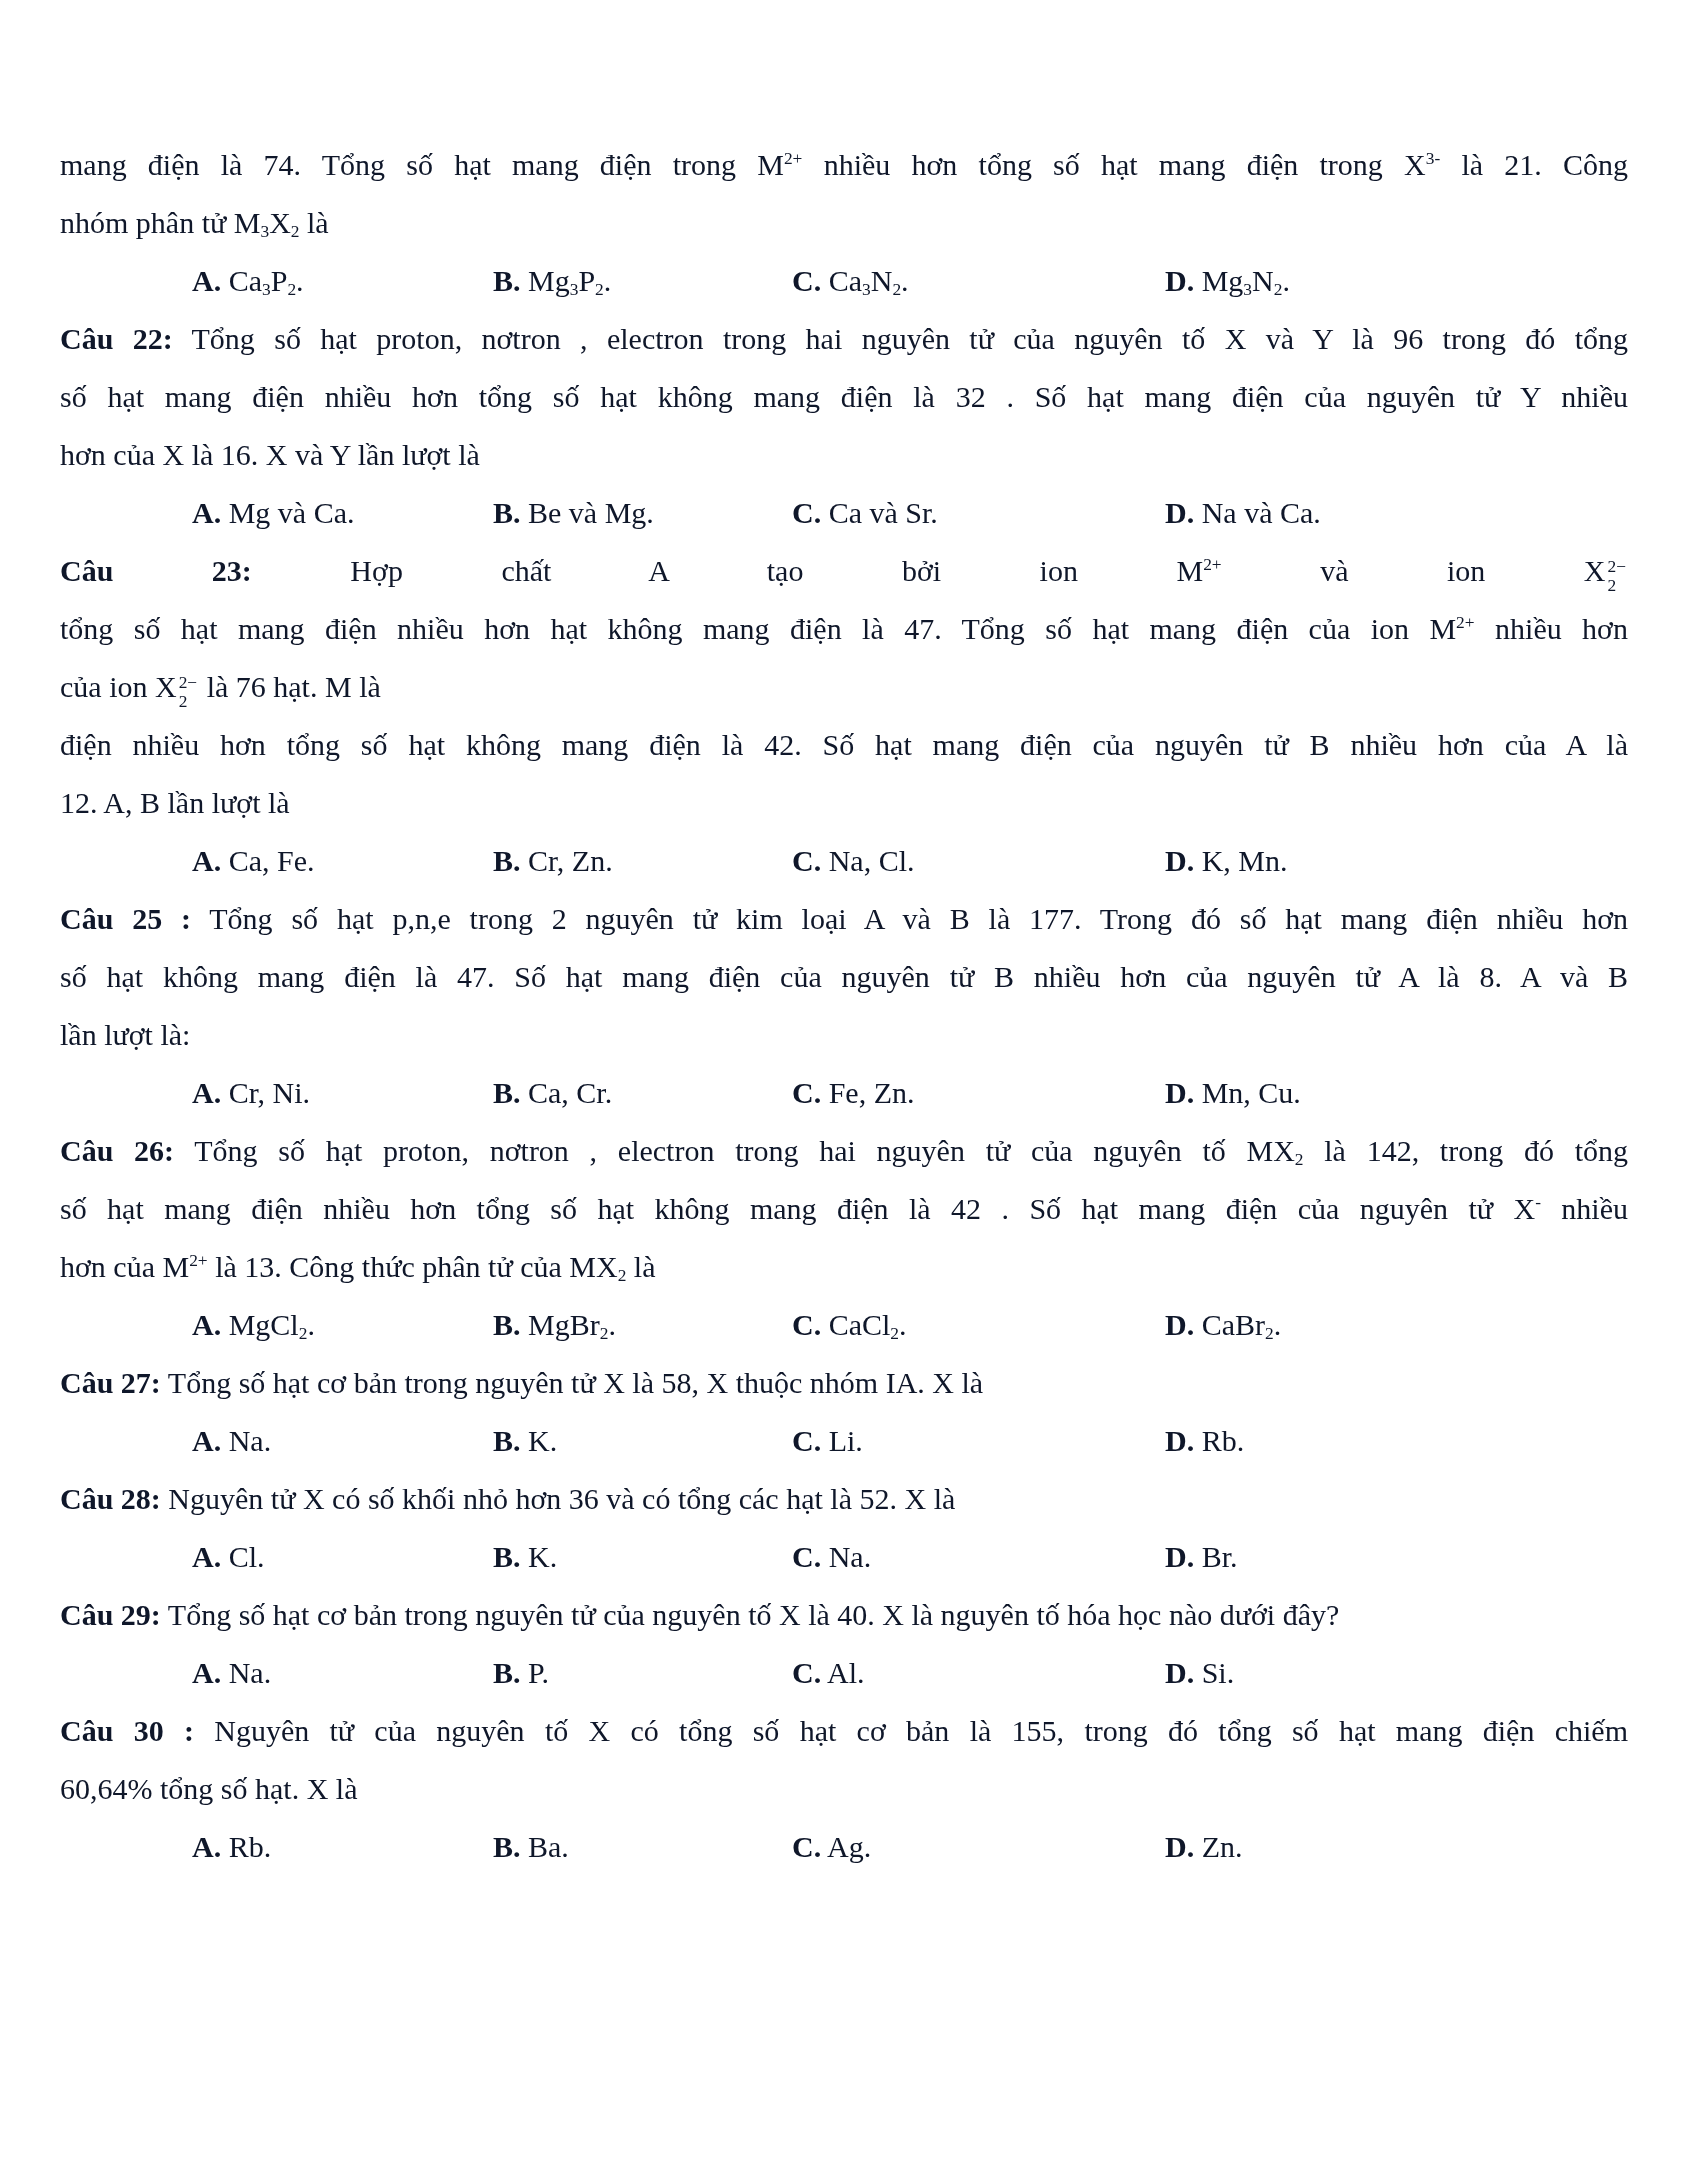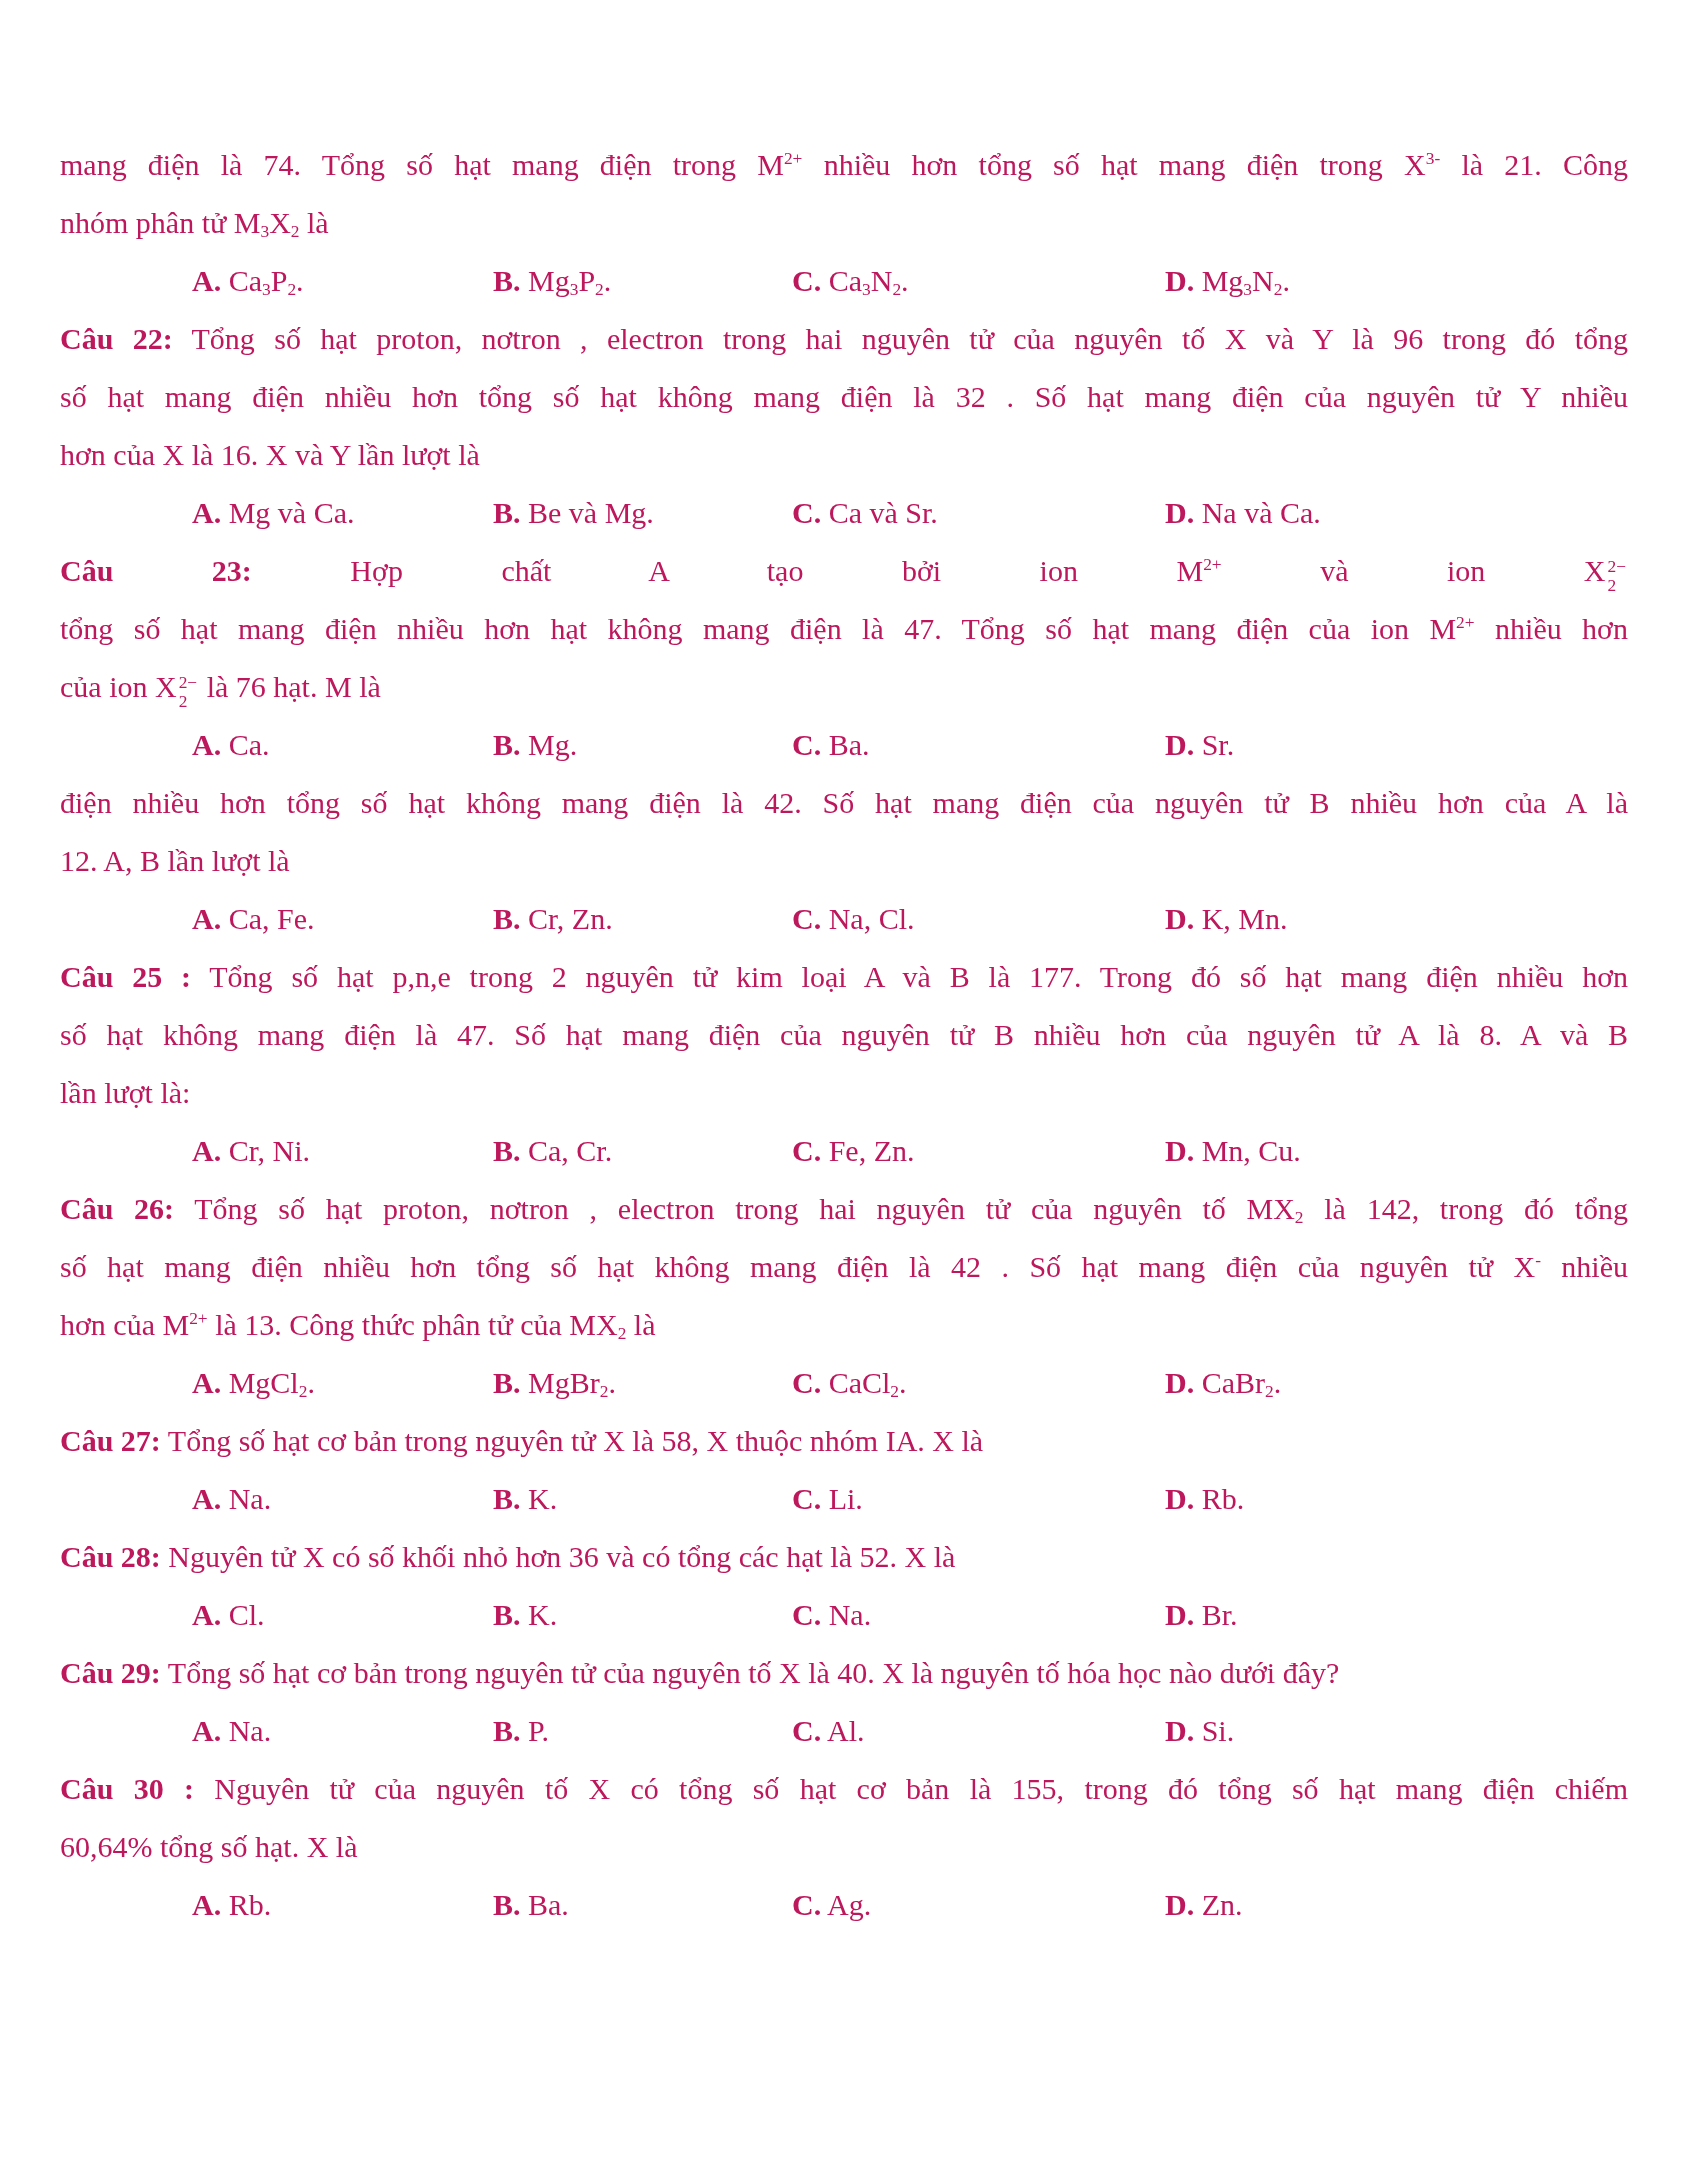--- a/index.html
+++ b/index.html
@@ -3,21 +3,21 @@
 <meta charset="utf-8">
 <style>
   html,body{margin:0;padding:0;background:#777;}
   .page{
     position:relative;
     width:1687px;height:2183px;
     background:#ffffff;
     overflow:hidden;
     font-family:"Liberation Serif","DejaVu Serif",serif;
     font-size:30px;
-    color:#be185d;
+    color:#0f172a;
   }
   .content{
     position:absolute;
     left:60px;top:136px;
     width:1568px;
   }
   .line{
     line-height:58px;
     text-align:justify;
   }
@@ -72,26 +72,20 @@
           <span class="opt opt-a"><span class="b">A.</span> <span><span>Mg và Ca.</span></span></span>
           <span class="opt opt-b"><span class="b">B.</span> <span><span>Be và Mg.</span></span></span>
           <span class="opt opt-c"><span class="b">C.</span> <span><span>Ca và Sr.</span></span></span>
           <span class="opt opt-d"><span class="b">D.</span> <span><span>Na và Ca.</span></span></span>
         </div>
       </div>
       <div class="qblock">
         <div class="line j"><span class="b">Câu 23:</span><span> Hợp chất A tạo bởi ion M</span><span class="sup">2+</span><span> và ion X</span><span class="ss"><span>2−</span><span>2</span></span></div>
         <div class="line j"><span>tổng số hạt mang điện nhiều hơn hạt không mang điện là 47. Tổng số hạt mang điện của ion M</span><span class="sup">2+</span><span> nhiều hơn</span></div>
         <div class="line"><span>của ion X</span><span class="ss"><span>2−</span><span>2</span></span><span> là 76 hạt. M là</span></div>
-        <div class="opts">
-          <span class="opt opt-a"><span class="b">A.</span> <span><span>Ca.</span></span></span>
-          <span class="opt opt-b"><span class="b">B.</span> <span><span>Mg.</span></span></span>
-          <span class="opt opt-c"><span class="b">C.</span> <span><span>Ba.</span></span></span>
-          <span class="opt opt-d"><span class="b">D.</span> <span><span>Sr.</span></span></span>
-        </div>
       </div>
       <div class="qblock">
         <div class="line j"><span>điện nhiều hơn tổng số hạt không mang điện là 42. Số hạt mang điện của nguyên tử B nhiều hơn của A là</span></div>
         <div class="line"><span>12. A, B lần lượt là</span></div>
         <div class="opts">
           <span class="opt opt-a"><span class="b">A.</span> <span><span>Ca, Fe.</span></span></span>
           <span class="opt opt-b"><span class="b">B.</span> <span><span>Cr, Zn.</span></span></span>
           <span class="opt opt-c"><span class="b">C.</span> <span><span>Na, Cl.</span></span></span>
           <span class="opt opt-d"><span class="b">D.</span> <span><span>K, Mn.</span></span></span>
         </div>

